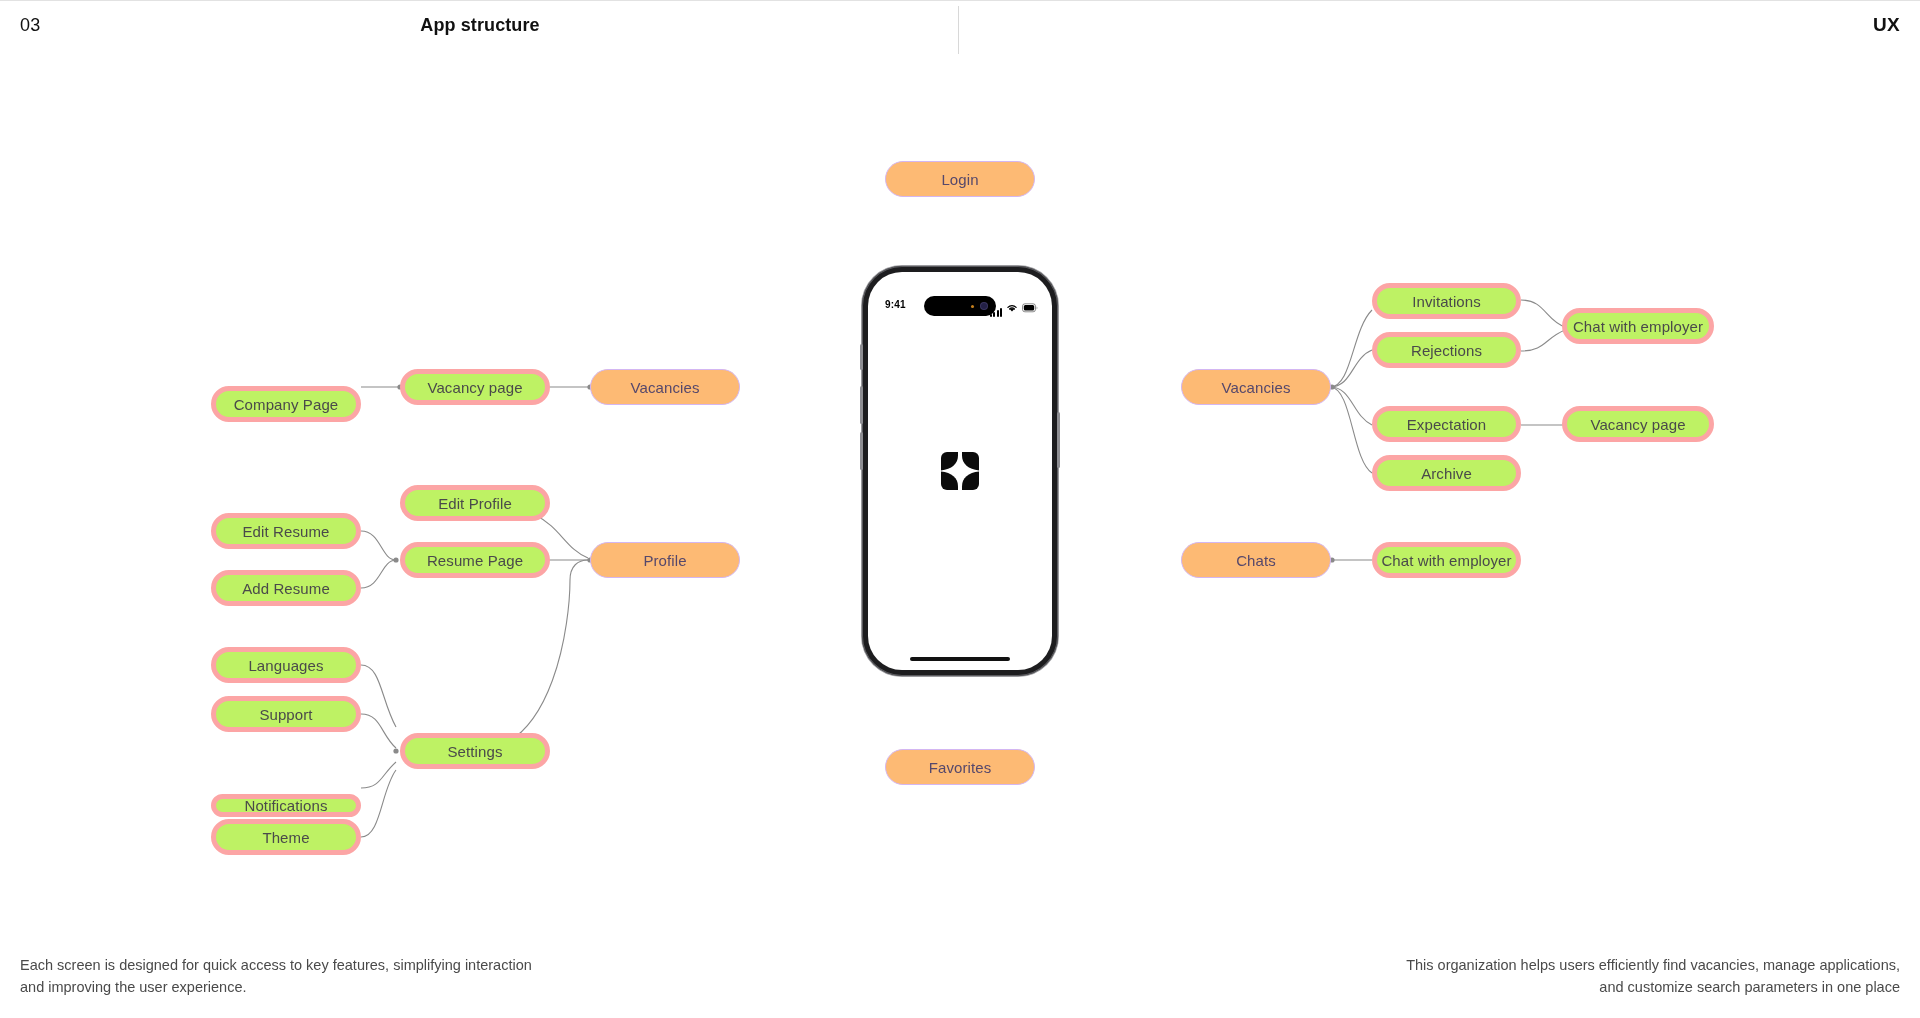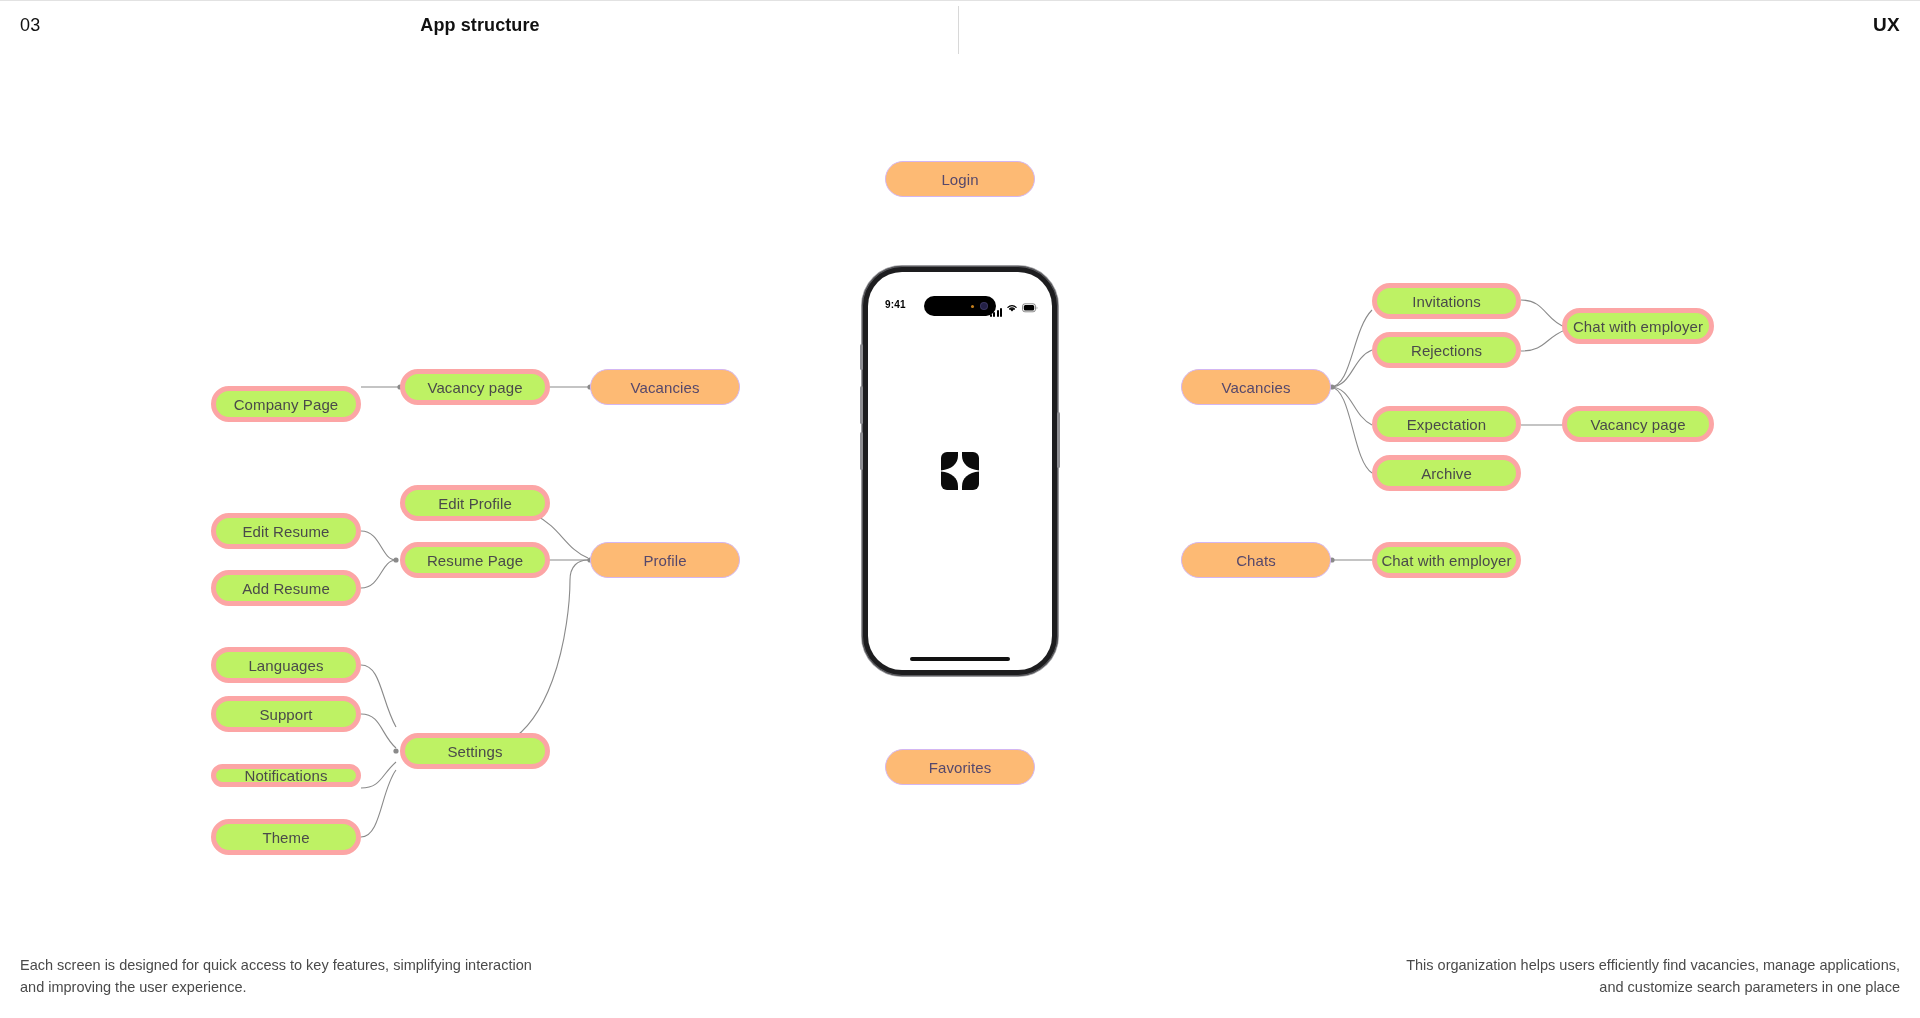--- a/index.html
+++ b/index.html
@@ -183,21 +183,21 @@
 
   <div class="node accent" style="left:590px;top:542px;width:150px;height:36px;">Profile</div>
   <div class="node plain" style="left:400px;top:485px;width:150px;height:36px;">Edit Profile</div>
   <div class="node plain" style="left:400px;top:542px;width:150px;height:36px;">Resume Page</div>
   <div class="node plain" style="left:211px;top:513px;width:150px;height:36px;">Edit Resume</div>
   <div class="node plain" style="left:211px;top:570px;width:150px;height:36px;">Add Resume</div>
 
   <div class="node plain" style="left:400px;top:733px;width:150px;height:36px;">Settings</div>
   <div class="node plain" style="left:211px;top:647px;width:150px;height:36px;">Languages</div>
   <div class="node plain" style="left:211px;top:696px;width:150px;height:36px;">Support</div>
-  <div class="node plain" style="left:211px;top:764px;width:150px;height:23px;text-align:right;">Notifications</div>
+  <div class="node plain" style="left:211px;top:794px;width:150px;height:23px;text-align:right;">Notifications</div>
   <div class="node plain" style="left:211px;top:819px;width:150px;height:36px;">Theme</div>
 
   <div class="node accent" style="left:1181px;top:369px;width:150px;height:36px;">Vacancies</div>
   <div class="node plain" style="left:1372px;top:283px;width:149px;height:36px;">Invitations</div>
   <div class="node plain" style="left:1372px;top:332px;width:149px;height:36px;">Rejections</div>
   <div class="node plain" style="left:1372px;top:406px;width:149px;height:36px;">Expectation</div>
   <div class="node plain" style="left:1372px;top:455px;width:149px;height:36px;">Archive</div>
   <div class="node plain" style="left:1562px;top:308px;width:152px;height:36px;">Chat with employer</div>
   <div class="node plain" style="left:1562px;top:406px;width:152px;height:36px;">Vacancy page</div>
 

